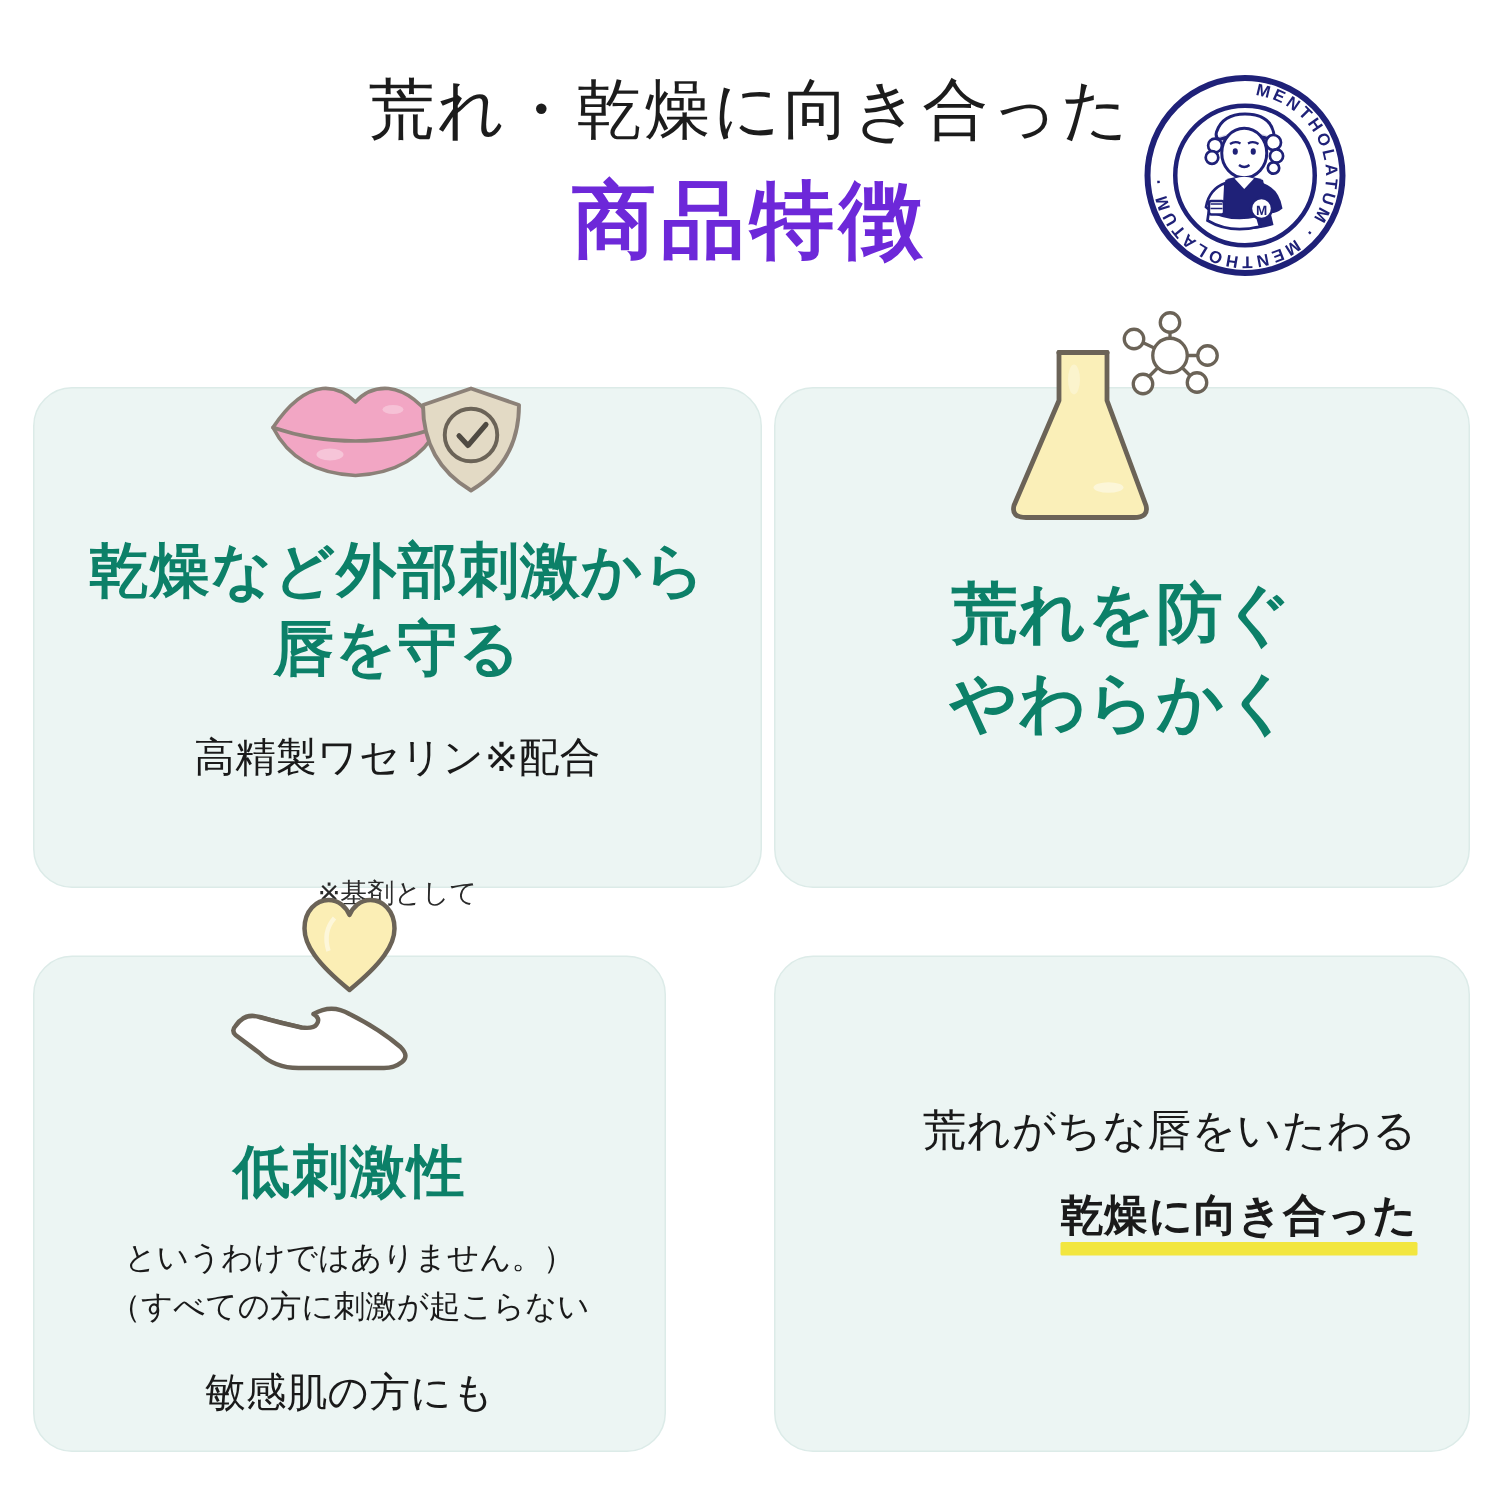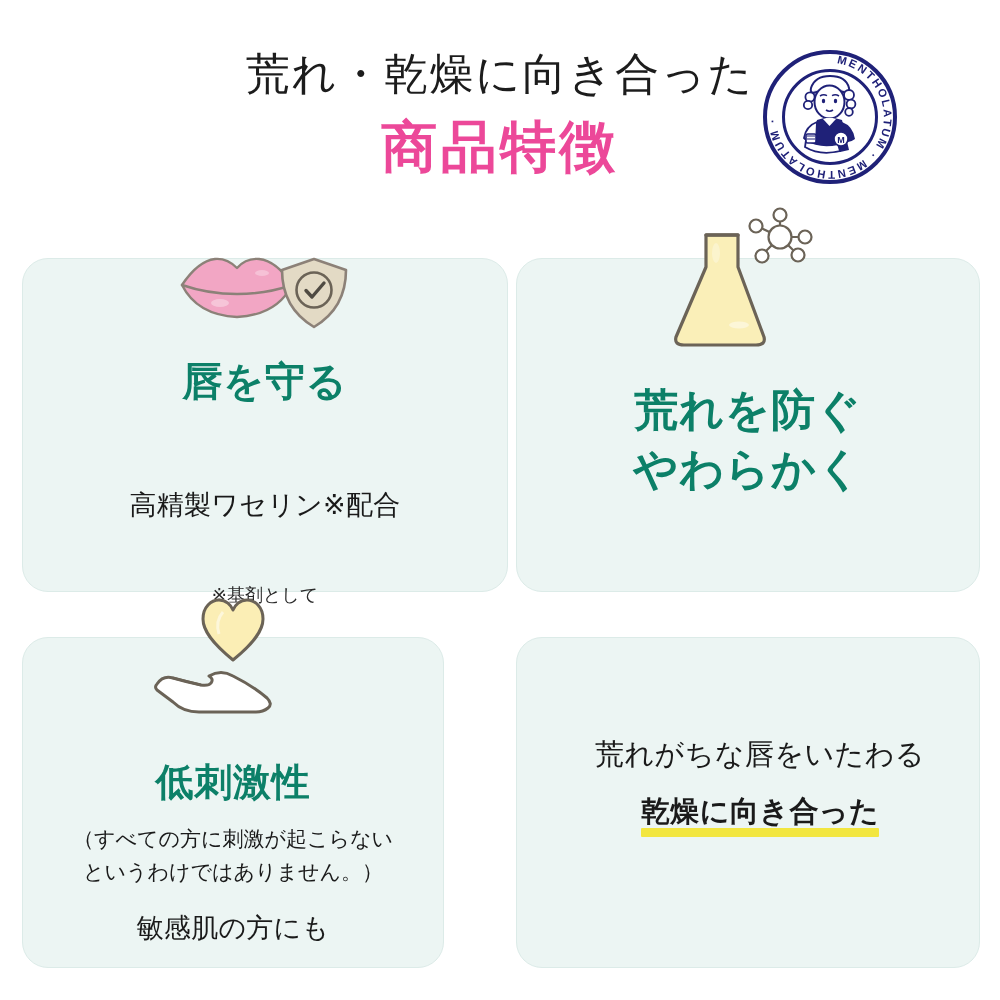--- a/index.html
+++ b/index.html
@@ -37,21 +37,21 @@
     line-height: 1.18;
     letter-spacing: 0.04em;
     color: #1c1c1c;
     font-weight: 500;
     white-space: nowrap;
   }
   .title-line2 {
     font-size: 56px;
     line-height: 1.18;
     letter-spacing: 0.06em;
-    color: #ec4899;
+    color: #6d28d9;
     font-weight: 700;
     margin-top: 14px;
     white-space: nowrap;
   }
 
   
   .logo {
     position: absolute;
     top: 48px;
     right: 38px;
@@ -143,21 +143,21 @@
   .c-head { top: 120px; }
   .c-note { top: 185px; }
   .c-sub  { top: 272px; }
 
   
   .card-d .para {
     position: absolute;
     left: 58px;
     top: 88px;
     right: 34px;
-    text-align: center;
+    text-align: right;
   }
   .para-line {
     font-size: 29px;
     line-height: 1.95;
     color: #1a1a1a;
     font-weight: 400;
     letter-spacing: 0.015em;
     white-space: nowrap;
   }
   .para-line.bold {
@@ -250,20 +250,21 @@
 
         <g transform="translate(108,22)">
           <path d="M36 0 L68 11 q0 38 -32 57 Q4 49 4 11 z" fill="#e3dac5" stroke="#8c8178" stroke-width="2.6" stroke-linejoin="round"></path>
           <circle cx="36" cy="31" r="17.5" fill="none" stroke="#6b6357" stroke-width="2.6"></circle>
           <path d="M28 31.5 l6 6.5 l12 -14" fill="none" stroke="#4f4a42" stroke-width="3.4" stroke-linecap="round" stroke-linejoin="round"></path>
         </g>
       </svg>
     </div>
 
     <div class="card-inner a-head">
+      <div class="head-teal">乾燥など外部刺激から</div>
       <div class="head-teal">唇を守る</div>
     </div>
 
     <div class="card-inner a-sub sub-main">高精製ワセリン※配合</div>
 
     <div class="card-inner a-note sub-small">※基剤として</div>
   </div>
 
   <div class="card card-b">
 
@@ -313,22 +314,22 @@
           <path d="M20 18 q16 4 28 7" fill="none" stroke="#6b6357" stroke-width="2.6" stroke-linecap="round"></path>
         </g>
       </svg>
     </div>
 
     <div class="card-inner c-head">
       <div class="head-teal">低刺激性</div>
     </div>
 
     <div class="card-inner c-note">
+      <div class="note-paren">というわけではありません。）</div>
       <div class="note-paren">（すべての方に刺激が起こらない</div>
-      <div class="note-paren">というわけではありません。）</div>
     </div>
 
     <div class="card-inner c-sub sub-main">敏感肌の方にも</div>
   </div>
 
   <div class="card card-d">
     <div class="para">
       <div class="para-line">荒れがちな唇をいたわる</div>
       <div class="bold-row">
         <span class="para-line bold">

